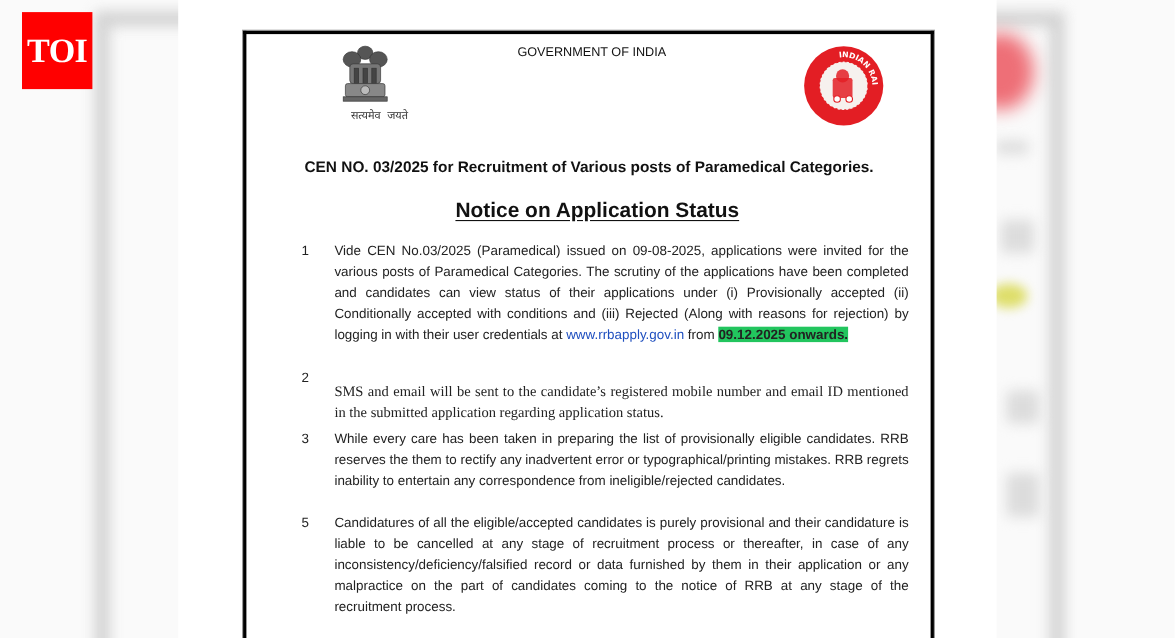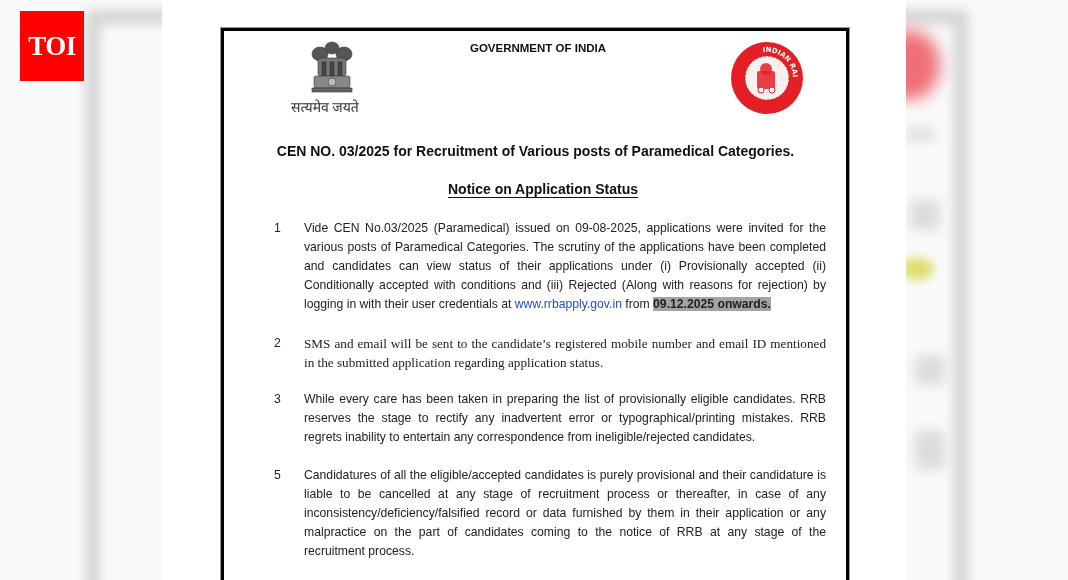--- a/index.html
+++ b/index.html
@@ -16,44 +16,44 @@
   .blur-yellow { position: absolute; left: 900px; top: 258px; width: 34px; height: 22px; border-radius: 50%; background: #dede6a; filter: blur(5px); }
   .blur-grey { position: absolute; background: #dcdcdc; filter: blur(6px); border-radius: 4px; }
 
   
   .panel { position: absolute; left: 162px; top: 0; width: 744px; height: 580px; background: #ffffff; }
 
   
   .toi-logo {
     position: absolute; left: 20px; top: 11px; width: 64px; height: 70px;
     background: #ff0000; color: #fff; display: flex; align-items: center; justify-content: center;
-    font-family: "Liberation Serif", serif; font-weight: bold; font-size: 27px; letter-spacing: -0.5px;
+    font-family: "Liberation Serif", serif; font-weight: bold; font-size: 31px; letter-spacing: -0.5px;
   }
 
   
   .doc {
     position: absolute; left: 221px; top: 28px; width: 628px; height: 570px;
     border: 3px solid #000; border-bottom: none; background: #fff;
     box-shadow: 0 0 0 1px #9a9a9a;
   }
   .emblem { position: absolute; left: 76px; top: 7px; width: 64px; height: 72px; }
-  .emblem-motto { position: absolute; left: 67px; top: 66px; font-size: 14px; color: #333; font-family: Liberation Serif, serif; }
+  .emblem-motto { position: absolute; left: 95px; top: 66px; font-size: 10px; color: #333; font-family: Liberation Mono, monospace; }
   .header-block { position: absolute; left: 0; right: 0; top: 8px; text-align: center; }
-  .header-line { font-weight: bold; font-size: 11.5px; line-height: 19.5px; color: #111; padding-left: 6px; }
+  .header-line { font-weight: normal; font-size: 11.5px; line-height: 19.5px; color: #111; padding-left: 6px; }
   .rail-logo { position: absolute; left: 503px; top: 10px; width: 80px; height: 74px; }
 
   .cen-title { position: absolute; left: 0; right: 0; top: 112px; text-align: center; font-weight: bold; font-size: 14px; color: #111; padding-left: 1px; }
-  .notice-title { position: absolute; left: 0; right: 0; top: 150px; text-align: center; font-weight: bold; font-size: 14px; text-decoration: underline; text-underline-offset: 3px; color: #111; padding-left: 16px; }
+  .notice-title { position: absolute; left: 0; right: 0; top: 150px; text-align: center; font-weight: bold; font-size: 19px; text-decoration: underline; text-underline-offset: 3px; color: #111; padding-left: 16px; }
 
   .para { position: absolute; left: 50px; width: 552px; font-size: 12.2px; line-height: 19px; color: #222; }
   .para .num { position: absolute; left: 0; top: 0; width: 20px; }
   .para .txt { margin-left: 30px; text-align: justify; text-align-last: left; }
-  .para.serif .txt { font-family: "Liberation Serif", serif; font-size: 13.2px; }
+  .para.serif .txt { font-family: "Liberation Serif", serif; font-size: 13.2px; margin-top: 12px; }
   .link { color: #1f4fbf; }
-  .hl { background: #a3a3a3; font-weight: bold; }
+  .hl { background: #22c55e; font-weight: bold; }
   .b { font-weight: normal; }
 </style>
 </head>
 <body>
 
 <div class="backdrop">
   <div class="blur-frame"></div>
   <div class="blur-red"></div>
   <div class="blur-yellow"></div>
   <div class="blur-grey" style="left:905px;top:128px;width:30px;height:12px"></div>
@@ -110,20 +110,20 @@
     <div class="txt"><span>Vide CEN No.03/2025 (Paramedical) issued on 09-08-2025, applications were invited for the various posts of Paramedical Categories. The scrutiny of the applications have been completed and candidates can view status of their applications under (i) Provisionally accepted (ii) Conditionally accepted with conditions and (iii) Rejected (Along with reasons for rejection) by logging in with their user credentials at </span><span class="link">www.rrbapply.gov.in</span><span class="b"> from </span><span class="hl">09.12.2025 onwards.</span></div>
   </div>
 
   <div class="para serif" style="top:303px">
     <span class="num">2</span>
     <div class="txt">SMS and email will be sent to the candidate’s registered mobile number and email ID mentioned in the submitted application regarding application status.</div>
   </div>
 
   <div class="para" style="top:359px">
     <span class="num">3</span>
-    <div class="txt"><span>While every care has been taken in preparing the list of provisionally eligible candidates. RRB reserves the stage to rectify any inadvertent error or typographical/printing mistakes. </span><span class="b">RRB regrets inability to entertain any correspondence from ineligible/rejected candidates.</span></div>
+    <div class="txt"><span>While every care has been taken in preparing the list of provisionally eligible candidates. RRB reserves the them to rectify any inadvertent error or typographical/printing mistakes. </span><span class="b">RRB regrets inability to entertain any correspondence from ineligible/rejected candidates.</span></div>
   </div>
 
   <div class="para" style="top:435px">
     <span class="num">5</span>
     <div class="txt">Candidatures of all the eligible/accepted candidates is purely provisional and their candidature is liable to be cancelled at any stage of recruitment process or thereafter, in case of any inconsistency/deficiency/falsified record or data furnished by them in their application or any malpractice on the part of candidates coming to the notice of RRB at any stage of the recruitment process.</div>
   </div>
 </div>
 
 </body></html>

